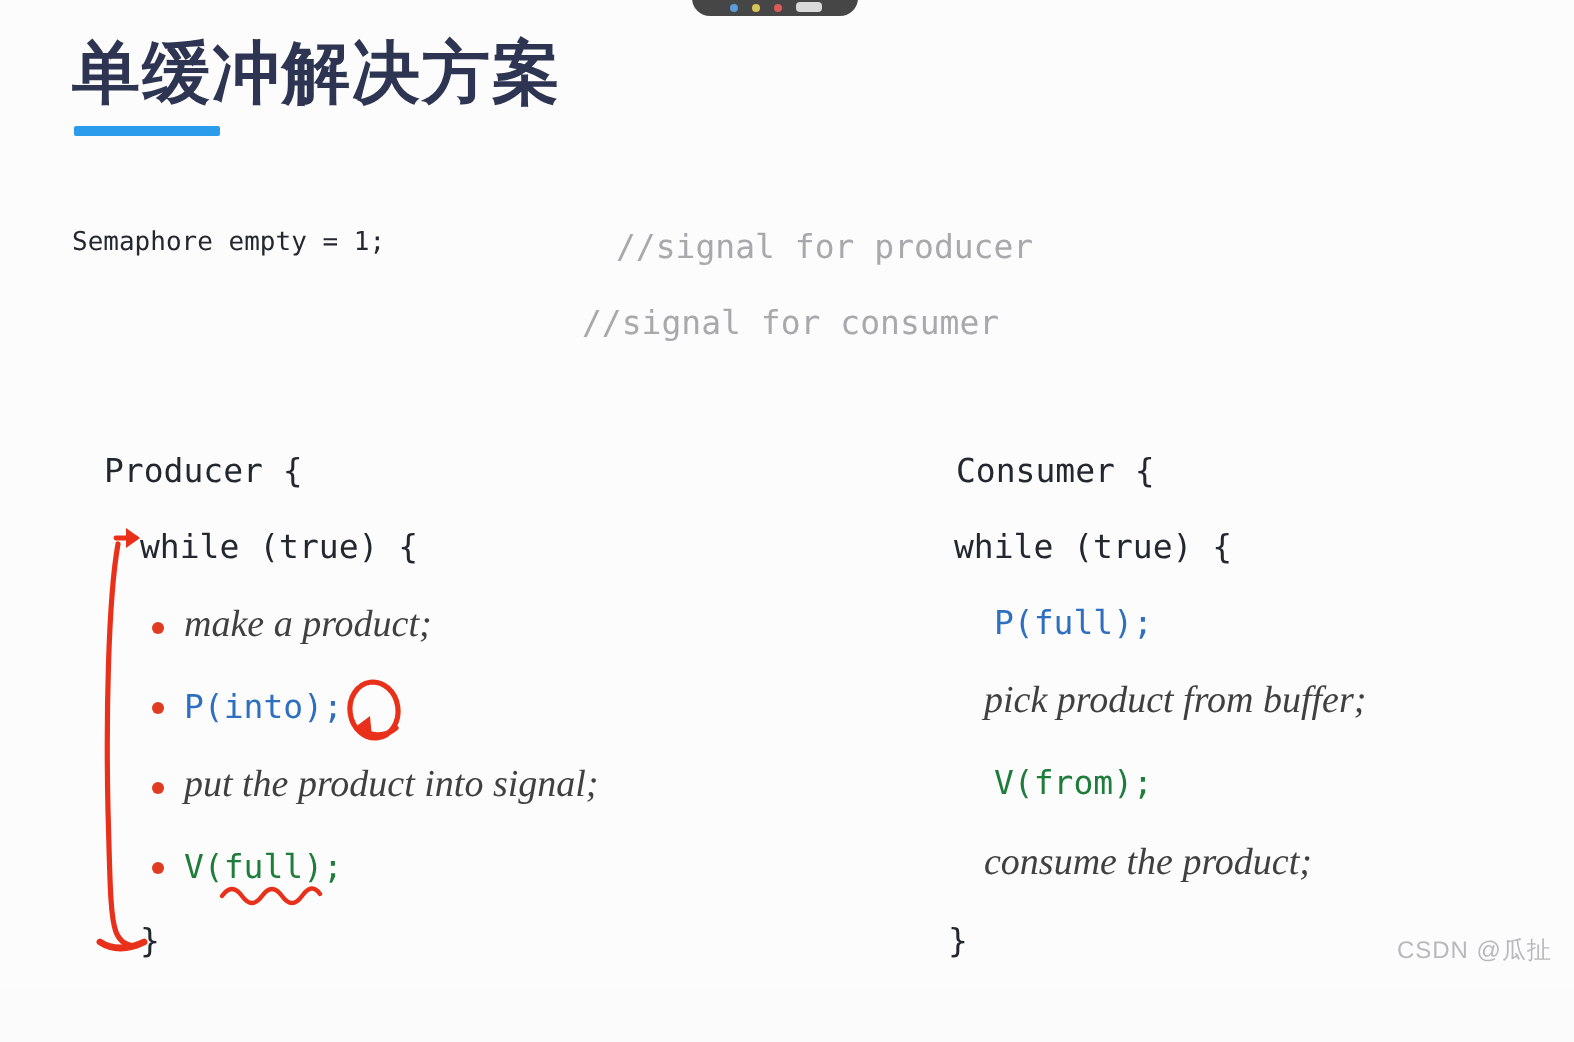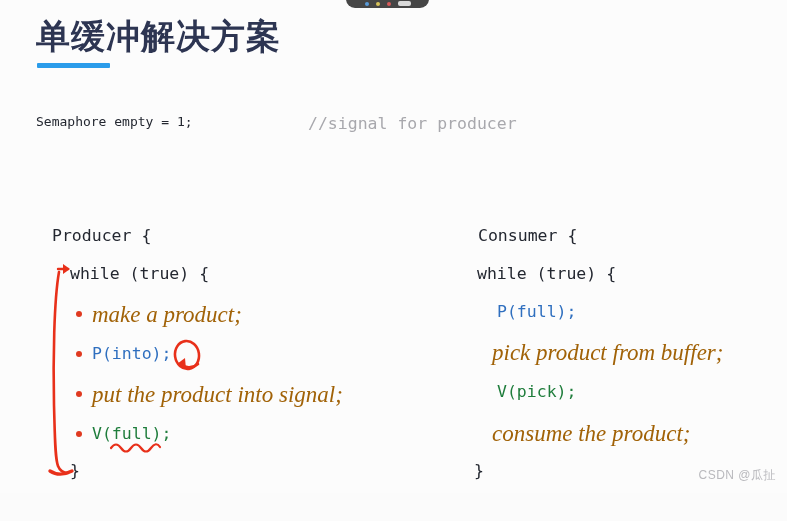--- a/index.html
+++ b/index.html
@@ -103,22 +103,22 @@
   .code-line {
     position: absolute;
     white-space: pre;
     font-family: "DejaVu Sans Mono", monospace;
     font-size: 16.5px;
     color: #232730;
   }
   .code-line.prose {
     font-family: "Liberation Serif", serif;
     font-style: italic;
-    font-size: 23px;
-    color: #a16207;
+    font-size: 19px;
+    color: #404040;
   }
   .code-line.blue  { color: #2f6fbf; }
   .code-line.green { color: #1f7d3c; }
 
   .bullet {
     position: absolute;
     width: 6px;
     height: 6px;
     background: #e03a20;
     border-radius: 50%;
@@ -154,20 +154,21 @@
     <span class="rec-dot d2"></span>
     <span class="rec-dot d3"></span>
     <span class="rec-pill"></span>
   </div>
 
   <div id="title" style="color: rgb(45, 53, 82);">单缓冲解决方案</div>
   <div id="title-accent" style="background: rgb(43, 156, 234);"></div>
 
   <div class="decl-line" id="decl0">Semaphore empty = 1;</div>
   <div class="decl-comment" id="decl0c">//signal for producer</div>
+  <div class="decl-comment" id="decl1c">//signal for consumer</div>
 
   <div class="column">
     <div class="code-line" style="left:52px;  top:226px;">Producer {</div>
     <div class="code-line" style="left:70px;  top:264px;">while (true) {</div>
 
     <span class="bullet" style="left:76px; top:311px;"></span>
     <div class="code-line prose" style="left:92px; top:302px;">make a product;</div>
 
     <span class="bullet" style="left:76px; top:351px;"></span>
     <div class="code-line blue" style="left:92px; top:344px;">P(into);</div>
@@ -181,21 +182,21 @@
     <div class="code-line" style="left:70px; top:461px;">}</div>
     <div class="code-line" style="left:52px; top:500px;">}</div>
   </div>
 
   <div class="column">
     <div class="code-line" style="left:478px; top:226px;text-align:right;">Consumer {</div>
     <div class="code-line" style="left:477px; top:264px;">while (true) {</div>
 
     <div class="code-line blue" style="left:497px; top:302px;">P(full);</div>
     <div class="code-line prose" style="left:492px; top:340px;">pick product from buffer;</div>
-    <div class="code-line green" style="left:497px; top:382px;">V(pick);</div>
+    <div class="code-line green" style="left:497px; top:382px;">V(from);</div>
     <div class="code-line prose" style="left:492px; top:421px;">consume the product;</div>
 
     <div class="code-line" style="left:474px; top:461px;">}</div>
     <div class="code-line" style="left:456px; top:500px;">}</div>
   </div>
 
   <svg id="annotations" viewBox="0 0 787 521">
 
     <g>
       <path d="M59,272 C54,300 53,360 54,405 C55,440 55,458 58,466 C60,471 64,473 68,473" stroke="#e8301a" stroke-width="2.6" fill="none" stroke-linecap="round"></path>

